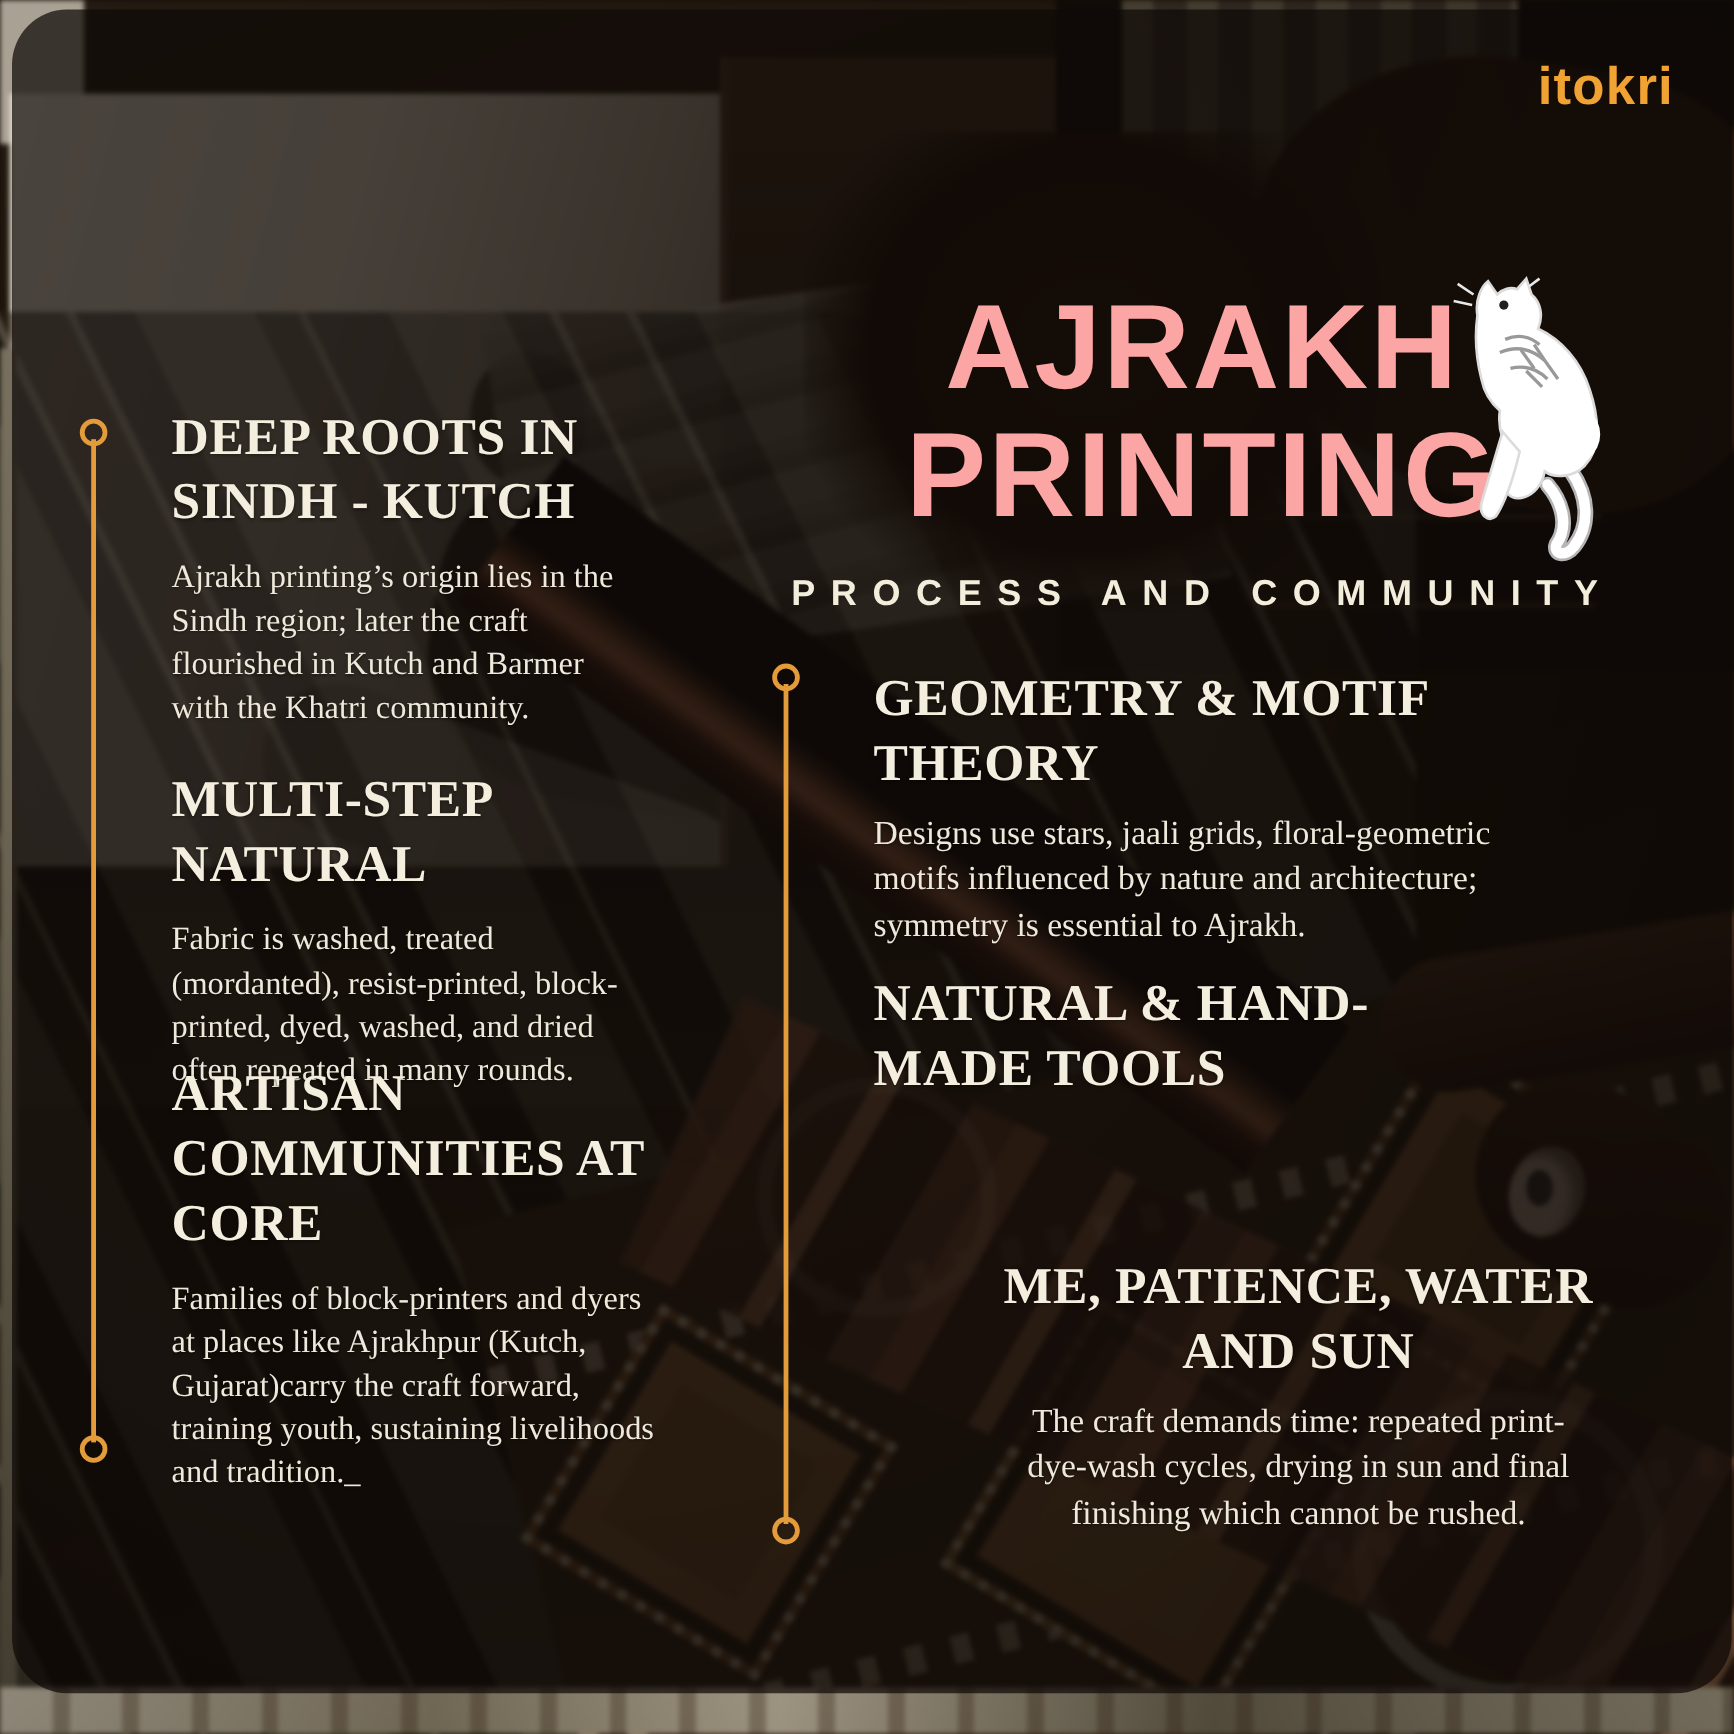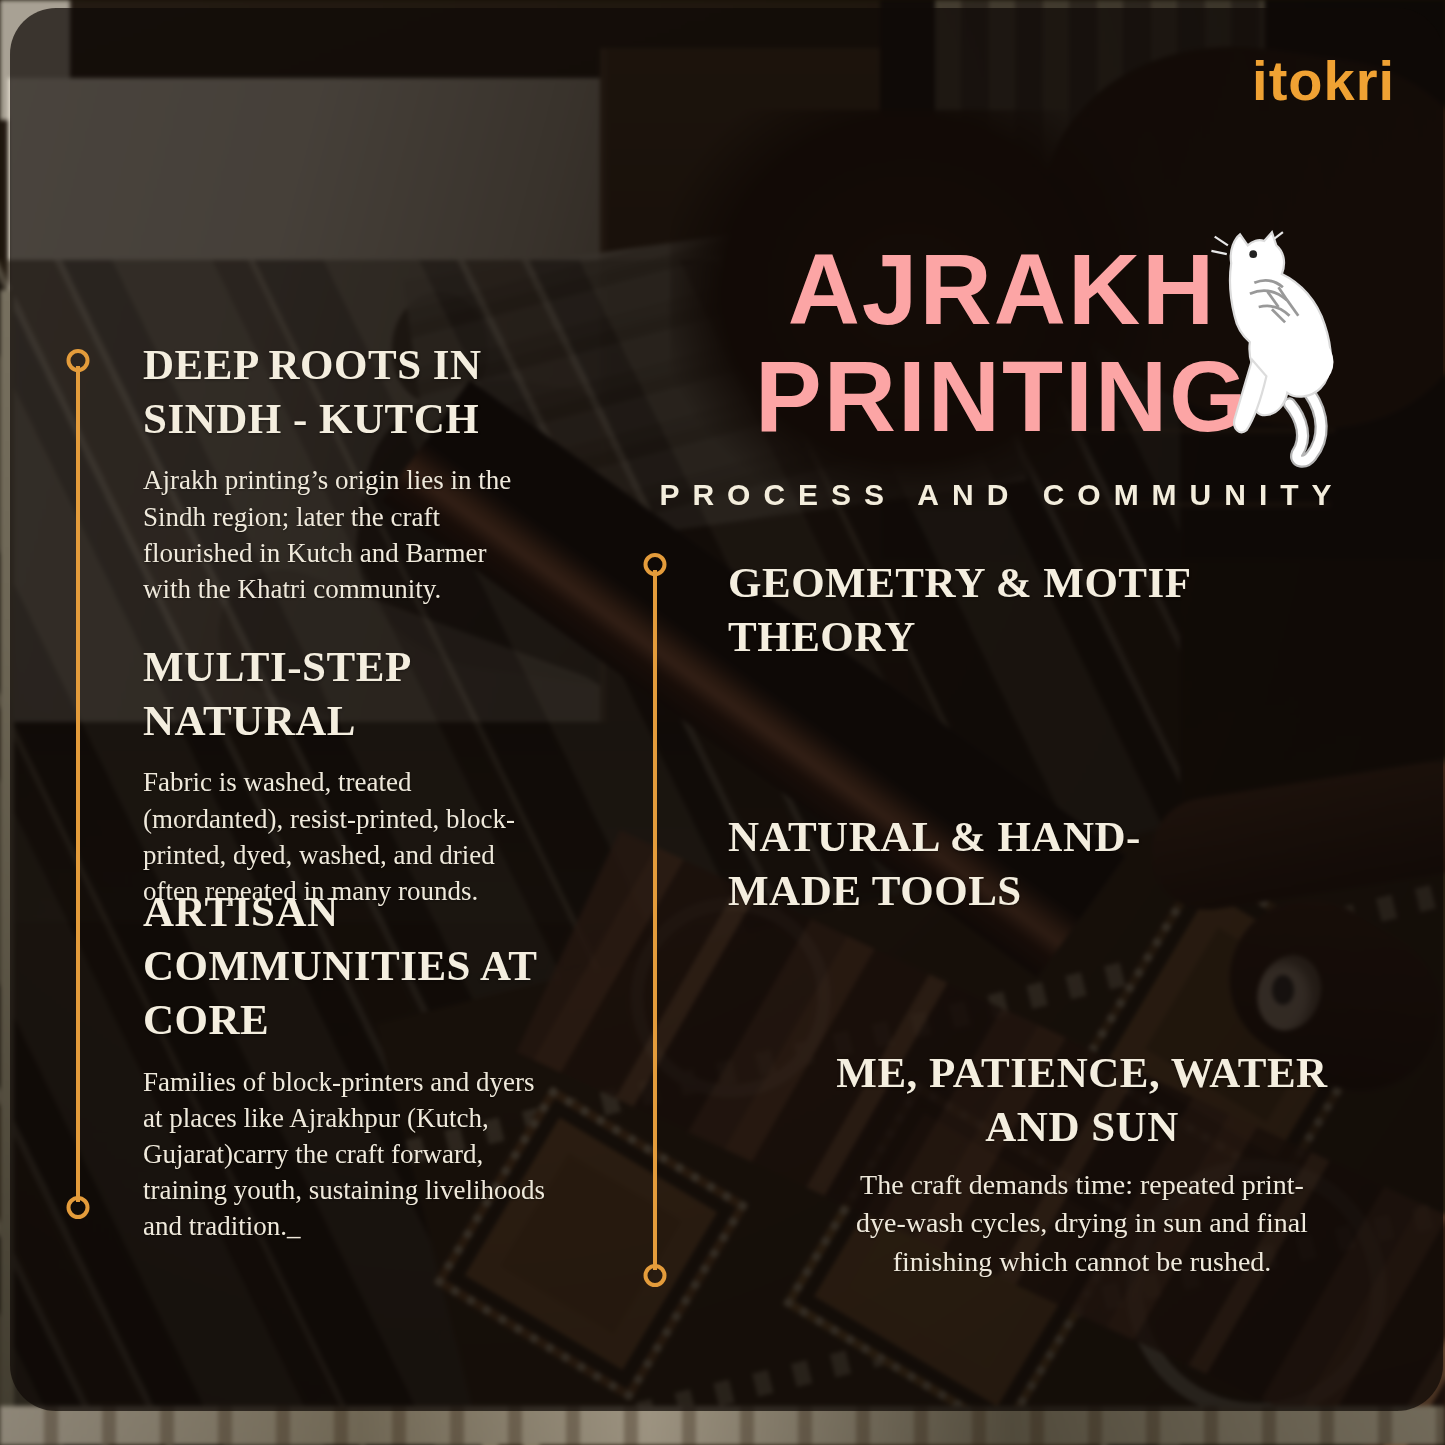--- a/index.html
+++ b/index.html
@@ -66,21 +66,21 @@
   .p-bottomdash{left:0;top:1406px;width:1445px;height:39px;opacity:.6;
     background:repeating-linear-gradient(90deg,transparent 0 44px,rgba(60,40,20,.55) 44px 58px);}
   .p-vignette{left:0;top:0;width:1445px;height:1445px;
     background:radial-gradient(ellipse at 32% 22%,rgba(0,0,0,0) 38%,rgba(0,0,0,.38) 100%);}
 
   
   .overlay{position:absolute;left:10px;top:8px;right:2px;bottom:34px;border-radius:46px;background:rgba(15,10,7,.72);}
 
   
   .content{position:absolute;inset:0;}
-  .brand{position:absolute;top:48px;right:50px;font-size:56px;font-weight:800;letter-spacing:1px;color:#F0A233;}
+  .brand{position:absolute;top:48px;right:50px;font-size:44px;font-weight:800;letter-spacing:1px;color:#F0A233;}
   .title-block{position:absolute;left:630px;top:236px;width:744px;text-align:center;}
   .title{margin:0;font-size:100px;line-height:1.07;font-weight:800;letter-spacing:2px;color:#fca5a5;white-space:pre-line;}
   .subtitle{margin-top:28px;font-size:30px;font-weight:700;letter-spacing:13px;color:#F3EDDC;white-space:nowrap;}
   .cat{position:absolute;left:1188px;top:230px;width:170px;height:242px;}
 
   .timeline{position:absolute;width:4px;background:#E49C3B;}
   .timeline::before,.timeline::after{content:"";position:absolute;left:50%;transform:translateX(-50%);
     width:15px;height:15px;border:4px solid #E49C3B;border-radius:50%;background:transparent;}
   .timeline::before{top:-17px;}
   .timeline::after{bottom:-17px;}
@@ -207,20 +207,23 @@
       <p>Families of block-printers and dyers
 at places like Ajrakhpur (Kutch,
 Gujarat)carry the craft forward,
 training youth, sustaining livelihoods
 and tradition._</p>
     </section>
 
     <section class="sec sec-r0">
       <h2>GEOMETRY &amp; MOTIF
 THEORY</h2>
+      <p>Designs use stars, jaali grids, floral-geometric
+motifs influenced by nature and architecture;
+symmetry is essential to Ajrakh.</p>
     </section>
     <section class="sec sec-r1">
       <h2>NATURAL &amp; HAND-
 MADE TOOLS</h2>
     </section>
     <section class="sec sec-r2">
       <h2>ME, PATIENCE, WATER
 AND SUN</h2>
       <p>The craft demands time: repeated print-
 dye-wash cycles, drying in sun and final

